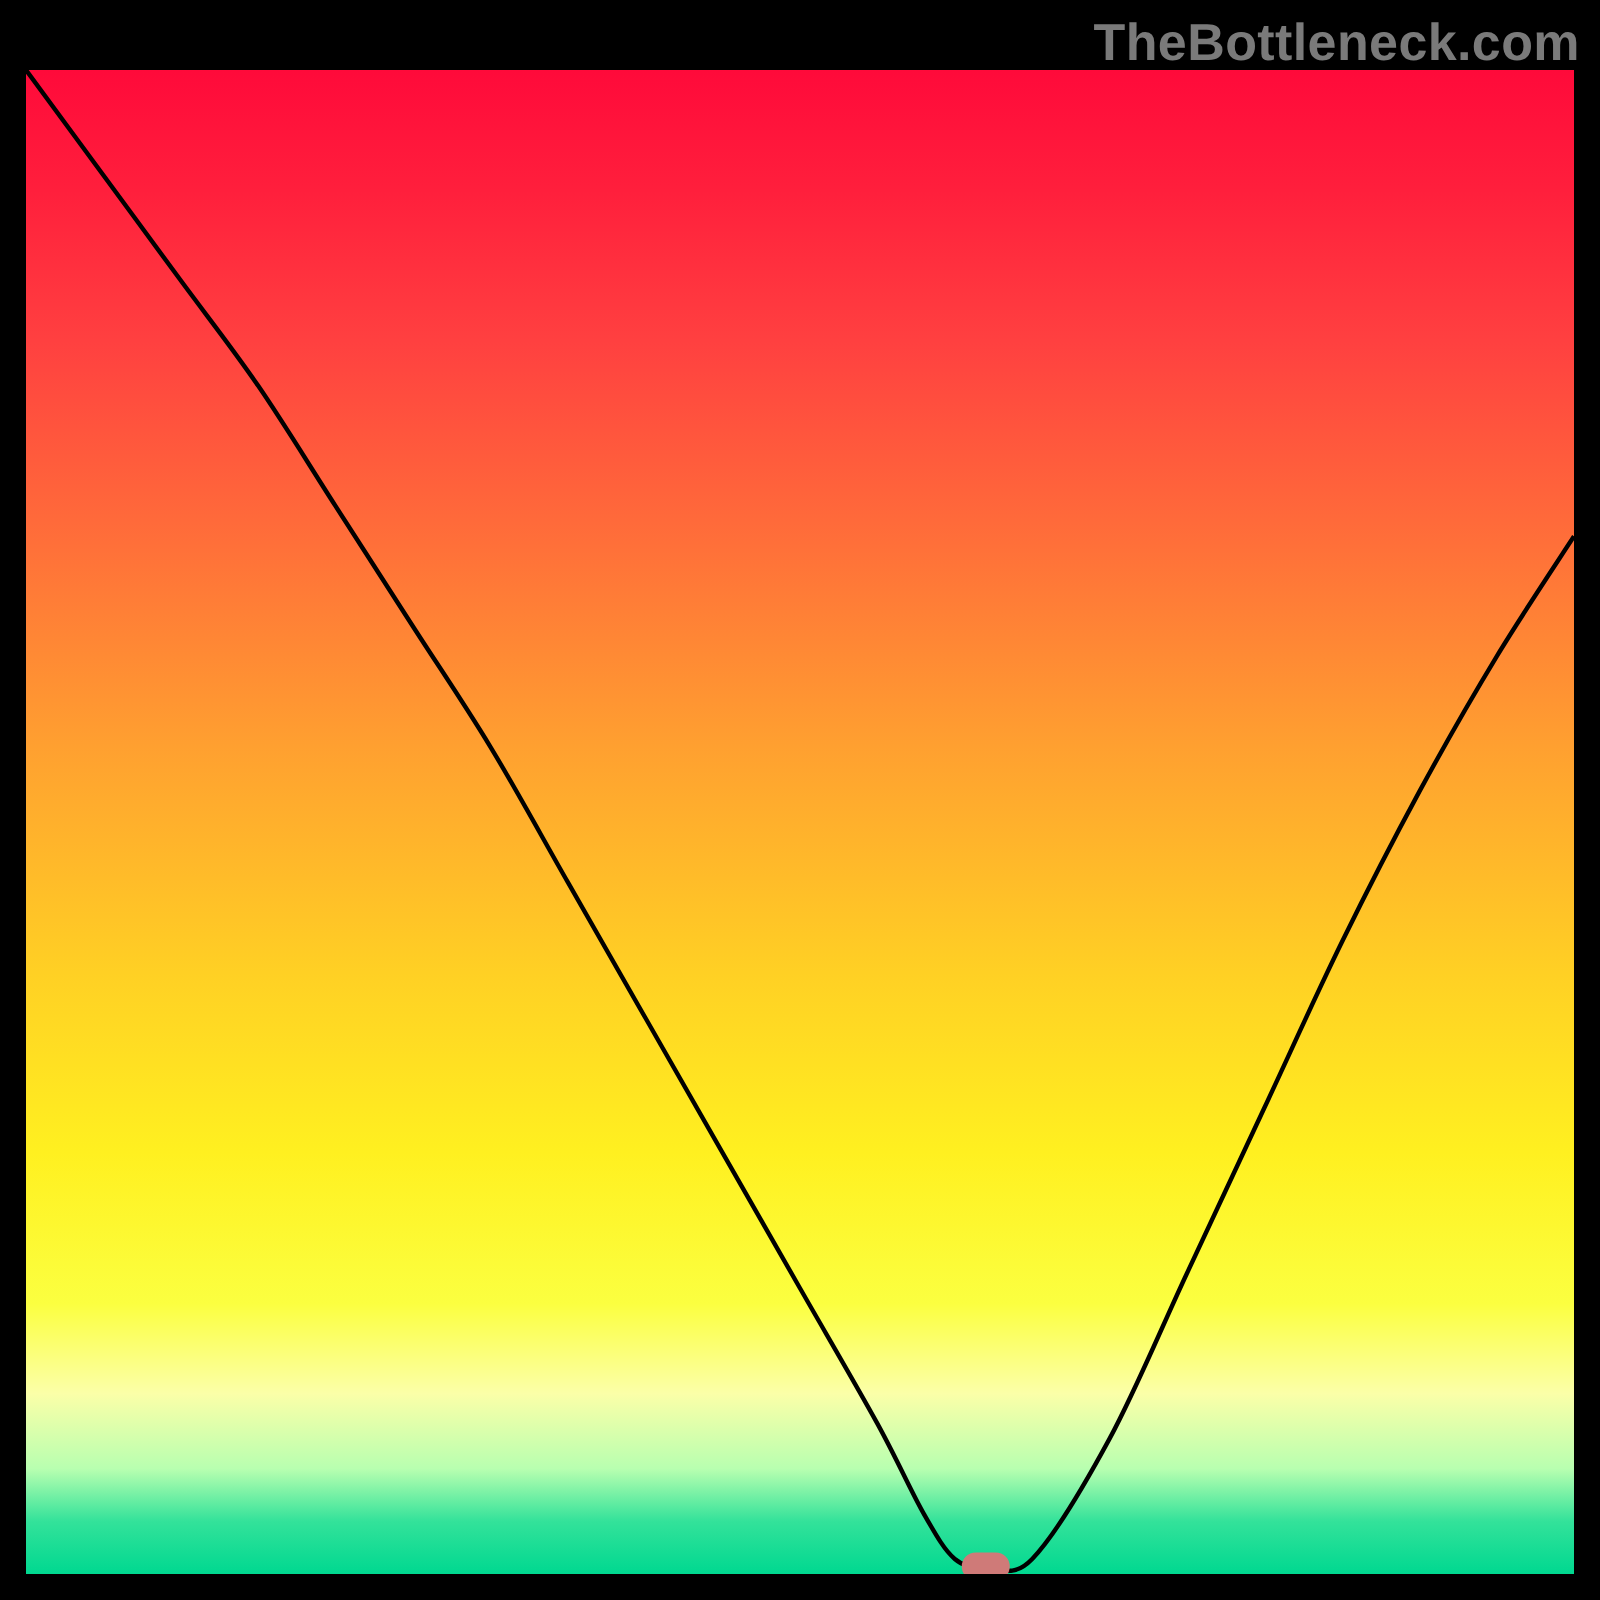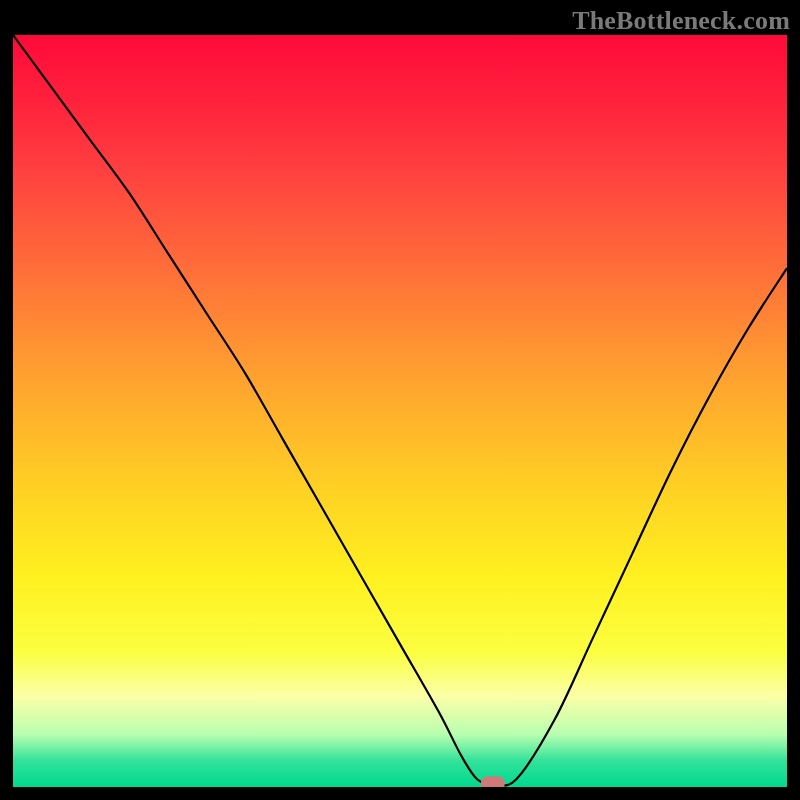--- a/index.html
+++ b/index.html
@@ -12,21 +12,21 @@
     height: 800px;
     position: relative;
   }
   svg {
     display: block;
   }
   .watermark {
     position: absolute;
     top: 6px;
     right: 10px;
-    font-family: Liberation Serif, serif;
+    font-family: Liberation Sans, sans-serif;
     font-size: 26px;
     font-weight: bold;
     color: #7a7a7a;
     letter-spacing: 0.2px;
   }
 </style>
 </head>
 <body>
 
 <div class="chart-container">

